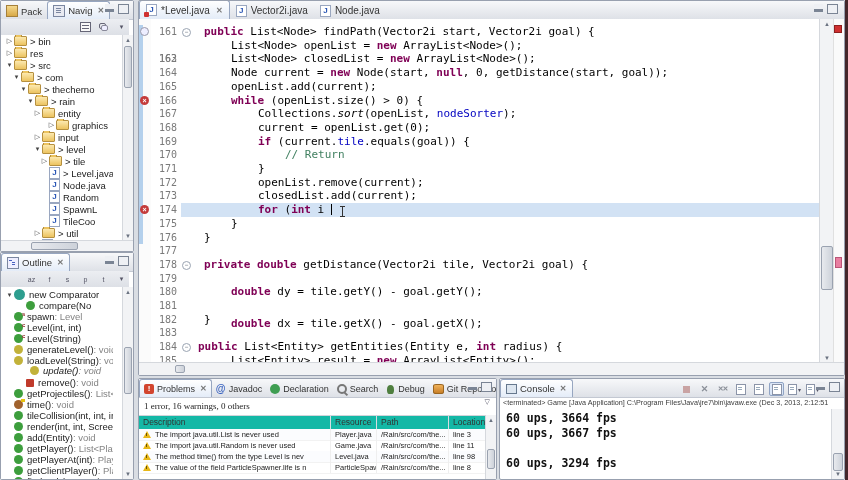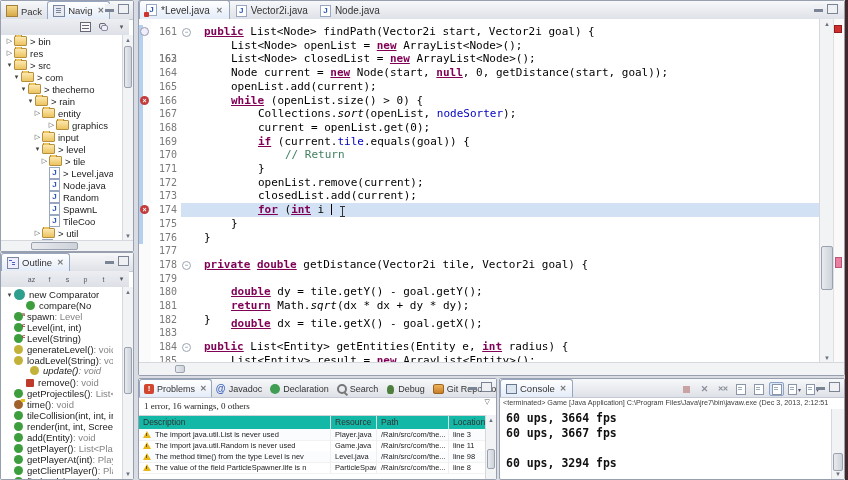--- a/index.html
+++ b/index.html
@@ -62,21 +62,21 @@
   .jfico.err::after{content:'';position:absolute;left:-3px;bottom:-2px;width:5px;height:5px;background:#cf3030;border-radius:1px;}
   #edbody{position:absolute;left:0;top:18px;right:0;bottom:12px;overflow:hidden;background:#fff;}
   #gutter{position:absolute;left:0;top:0;bottom:0;width:12px;background:#fbfbfb;}
   #rangebar{position:absolute;left:0;width:4px;background:#b4d0ec;}
   #numcol{position:absolute;left:12px;top:0;bottom:0;width:30px;background:#fff;}
   .lnum{position:absolute;left:0;width:26px;text-align:right;font:10px/13.7px var(--mono);color:#7a7a7a;}
   .fold{position:absolute;left:43px;width:7px;height:7px;border:1px solid #9aa4b2;border-radius:50%;background:#fff;color:#66707e;font:6px/6px var(--mono);text-align:center;}
   #codelayer{position:absolute;left:0;top:0;right:0;bottom:0;}
   .curbg{position:absolute;left:42px;right:24px;height:13.7px;background:#d2e2f4;}
   .crow{position:absolute;left:50px;right:24px;height:13.7px;font:11px/13.7px var(--mono);white-space:pre;color:#000;overflow:hidden;}
-  .kw{color:#7f0055;font-weight:bold;text-decoration:underline;}
+  .kw{color:#7f0055;font-weight:bold;}
   .cm{color:#3f7f5f;}
   .fl{color:#0000c0;}
   .st{font-style:italic;}
   .ulw{border-bottom:1px solid #d95f6f;display:inline-block;}
   .ulp{border-bottom:1px solid #d95f6f;}
   .caret{display:inline-block;width:1px;height:11px;background:#000;vertical-align:-2px;}
   .ibeam{position:absolute;width:7px;height:11px;pointer-events:none;}
   .ibeam::before{content:'';position:absolute;left:3px;top:1px;bottom:1px;width:1px;background:#333;}
   .ibeam::after{content:'';position:absolute;left:1px;width:5px;height:1px;background:#333;top:0;box-shadow:0 10px 0 #333;}
   
@@ -467,25 +467,24 @@
           <div class="crow" style="top: 170.4px;"><span class="ulw" style="padding-left: 69px;"><span>closedList.add(current);</span></span></div>
           <div class="curbg" style="top: 184.1px;"></div>
           <div class="crow" style="top: 184.1px;"><span class="ulw" style="padding-left: 69px;"><span class="kw">for</span><span> (</span><span class="kw">int</span><span> i </span><span class="caret"></span></span></div>
           <div class="crow" style="top: 197.8px;"><span style="padding-left: 42px;"><span>}</span></span></div>
           <div class="crow" style="top: 211.5px;"><span style="padding-left: 15px;"><span>}</span></span></div>
           <div class="crow" style="top: 225.2px;"><span style="padding-left: 0px;"></span></div>
           <span class="fold" style="top: 241.9px;">−</span>
           <div class="crow" style="top: 238.9px;"><span style="padding-left: 15px;"><span class="kw">private</span><span> </span><span class="kw">double</span><span> getDistance(Vector2i tile, Vector2i goal) {</span></span></div>
           <div class="crow" style="top: 258px; margin-top: 40px;"><span style="padding-left: 42px;"><span class="kw">double</span><span> dx = tile.getX() - goal.getX();</span></span></div>
           <div class="crow" style="top: 266.3px;"><span style="padding-left: 42px;"><span class="kw">double</span><span> dy = tile.getY() - goal.getY();</span></span></div>
-          <div class="crow" style="top: 280px;"><span style="padding-left: 42px;"><span class="kw">return</span><span> Math.</span><span class="st">sqrt</span><span>(dx * dx + dy * dy);</span></span></div>
           <div class="crow" style="top: 293.7px;"><span style="padding-left: 15px;"><span>}</span></span></div>
           <div class="crow" style="top: 307.4px;"><span style="padding-left: 0px;"></span></div>
           <span class="fold" style="top: 324.1px;">−</span>
-          <div class="crow" style="top: 321.1px;"><span style="padding-left: 15px;"><span class="kw">public</span><span> List&lt;Entity&gt; getEntities(Entity e, </span><span class="kw">int</span><span> radius) {</span></span></div>
+          <div class="crow" style="top: 321.1px;"><span style="padding-left: 9px;"><span class="kw">public</span><span> List&lt;Entity&gt; getEntities(Entity e, </span><span class="kw">int</span><span> radius) {</span></span></div>
           <div class="crow" style="top: 334.8px;"><span style="padding-left: 42px;"><span>List&lt;Entity&gt; result = </span><span class="kw">new</span><span> ArrayList&lt;Entity&gt;();</span></span></div>
           <div class="ibeam" style="left: 200px; top: 187.1px;"></div>
         </div>
       <div class="vscroll" style="top:0;bottom:0;right:10px;width:14px;">
         <span class="sarrow" style="top:0;">▲</span>
         <span class="vthumb" style="top:227px;height:42px;"></span>
         <span class="sarrow" style="bottom:0;">▼</span>
       </div>
       <div id="ruler">
         <span class="mk-error" style="top:6px;"></span>

